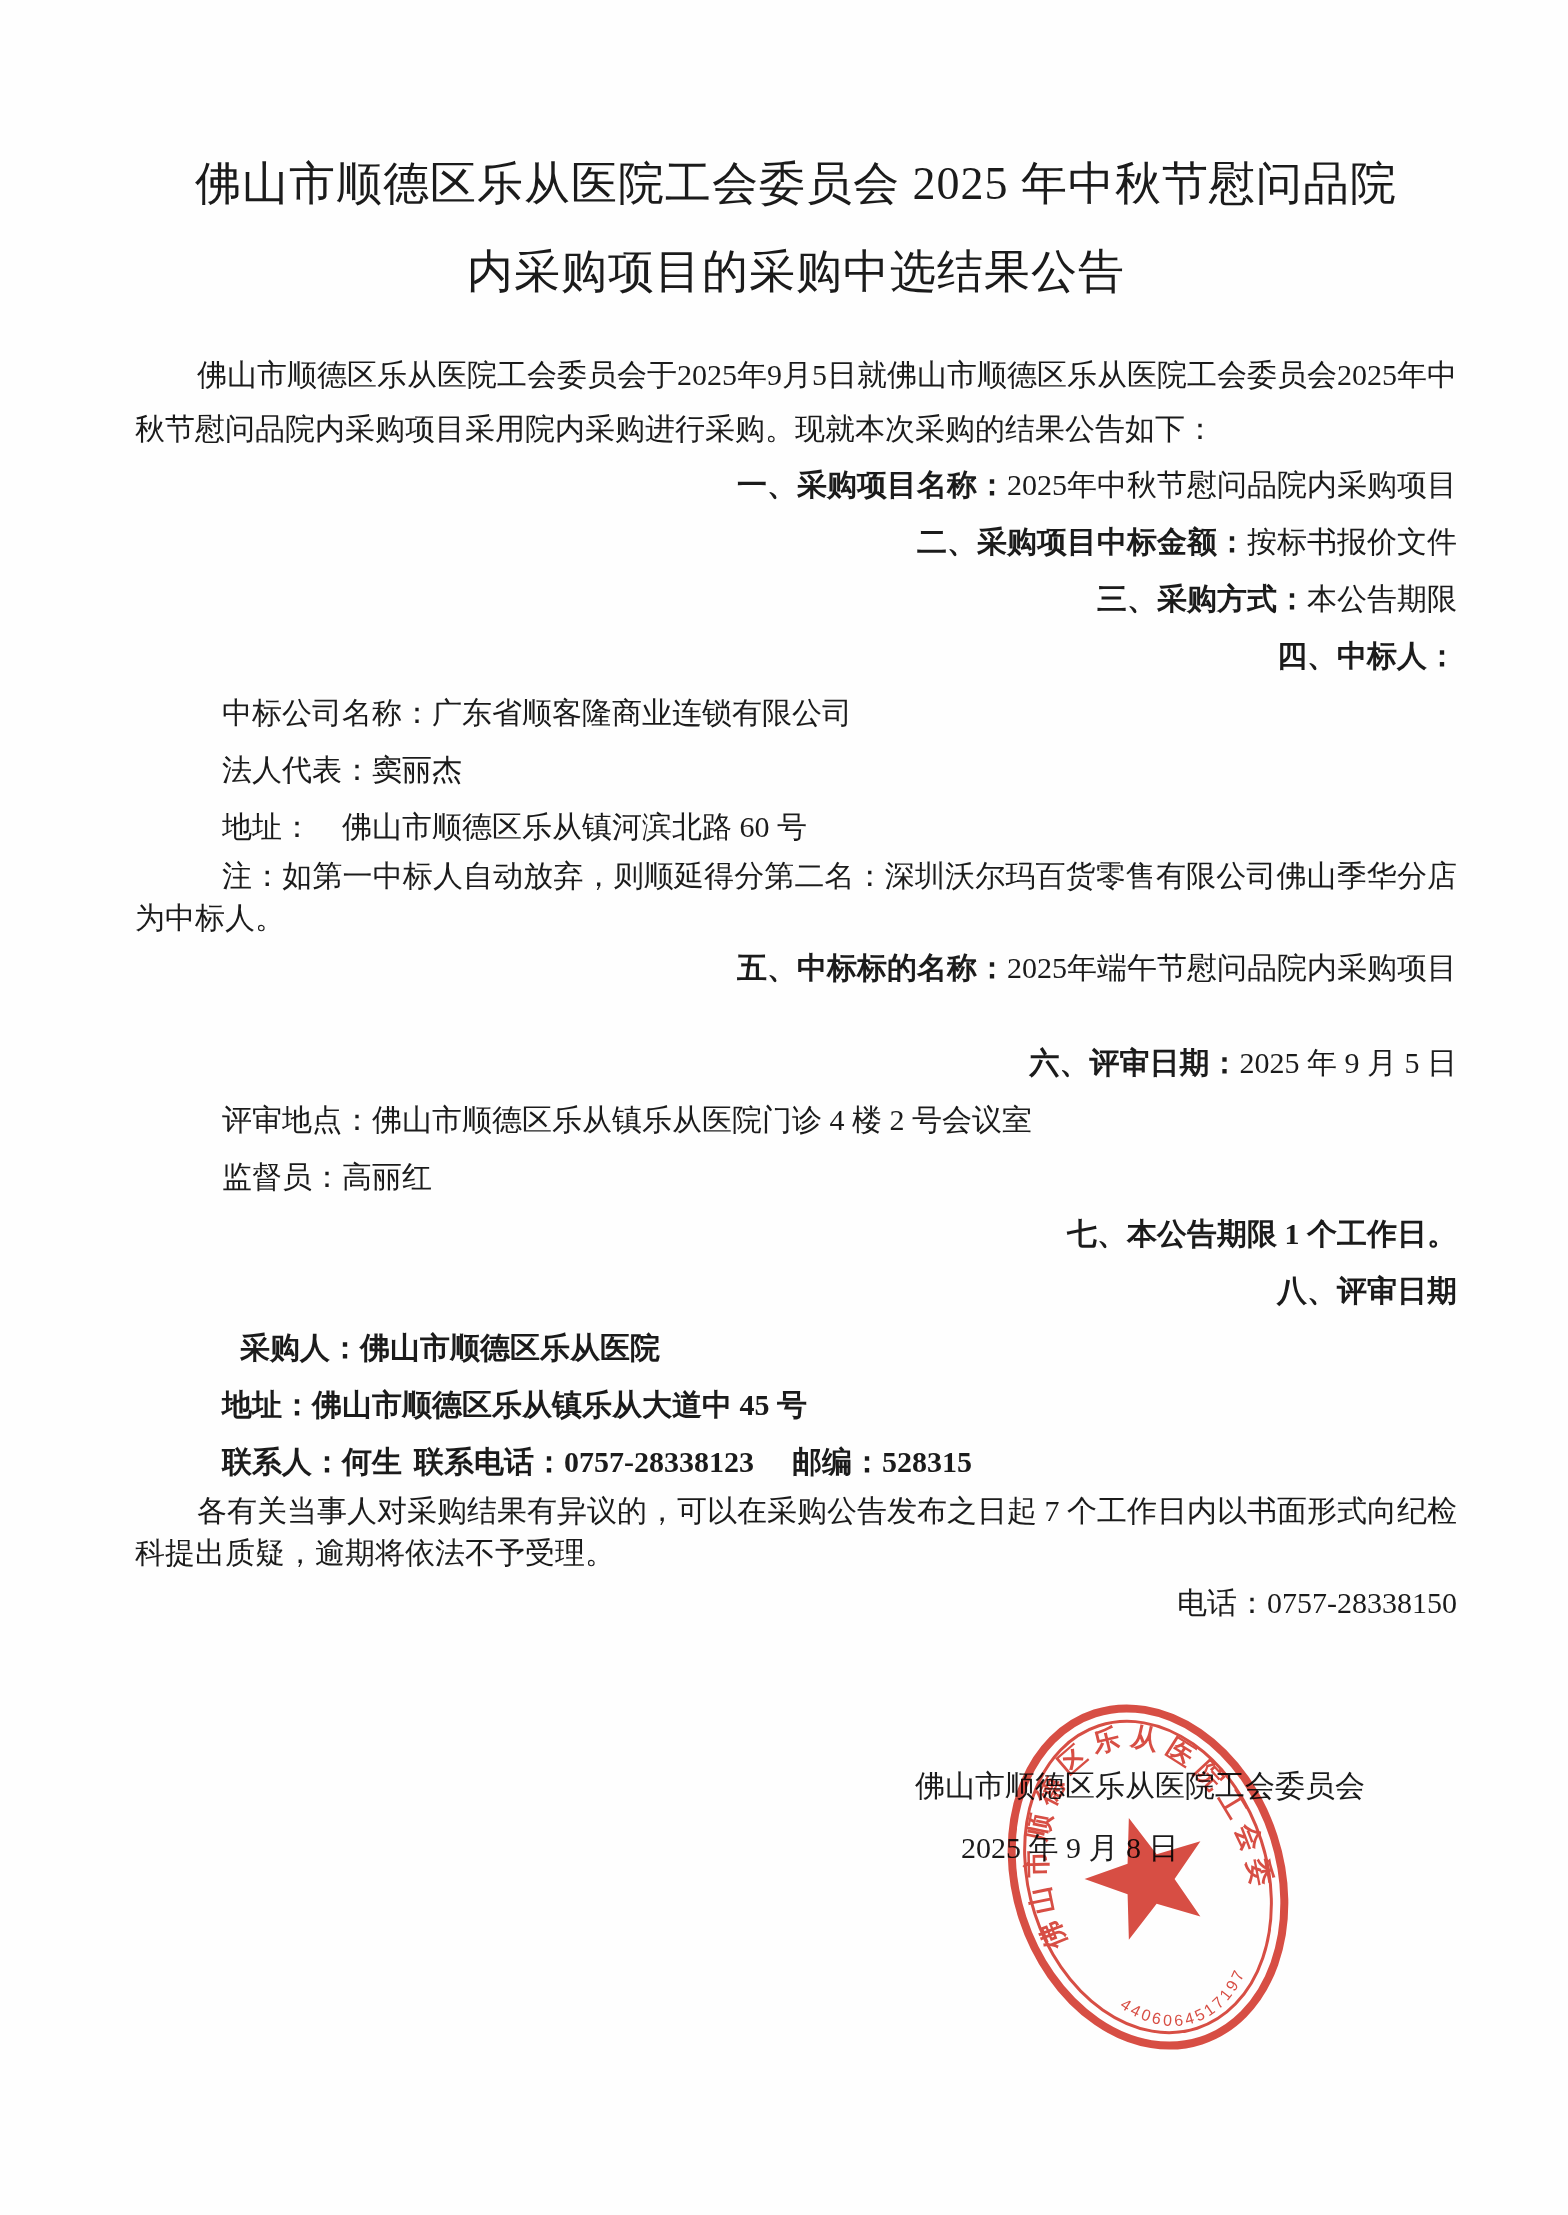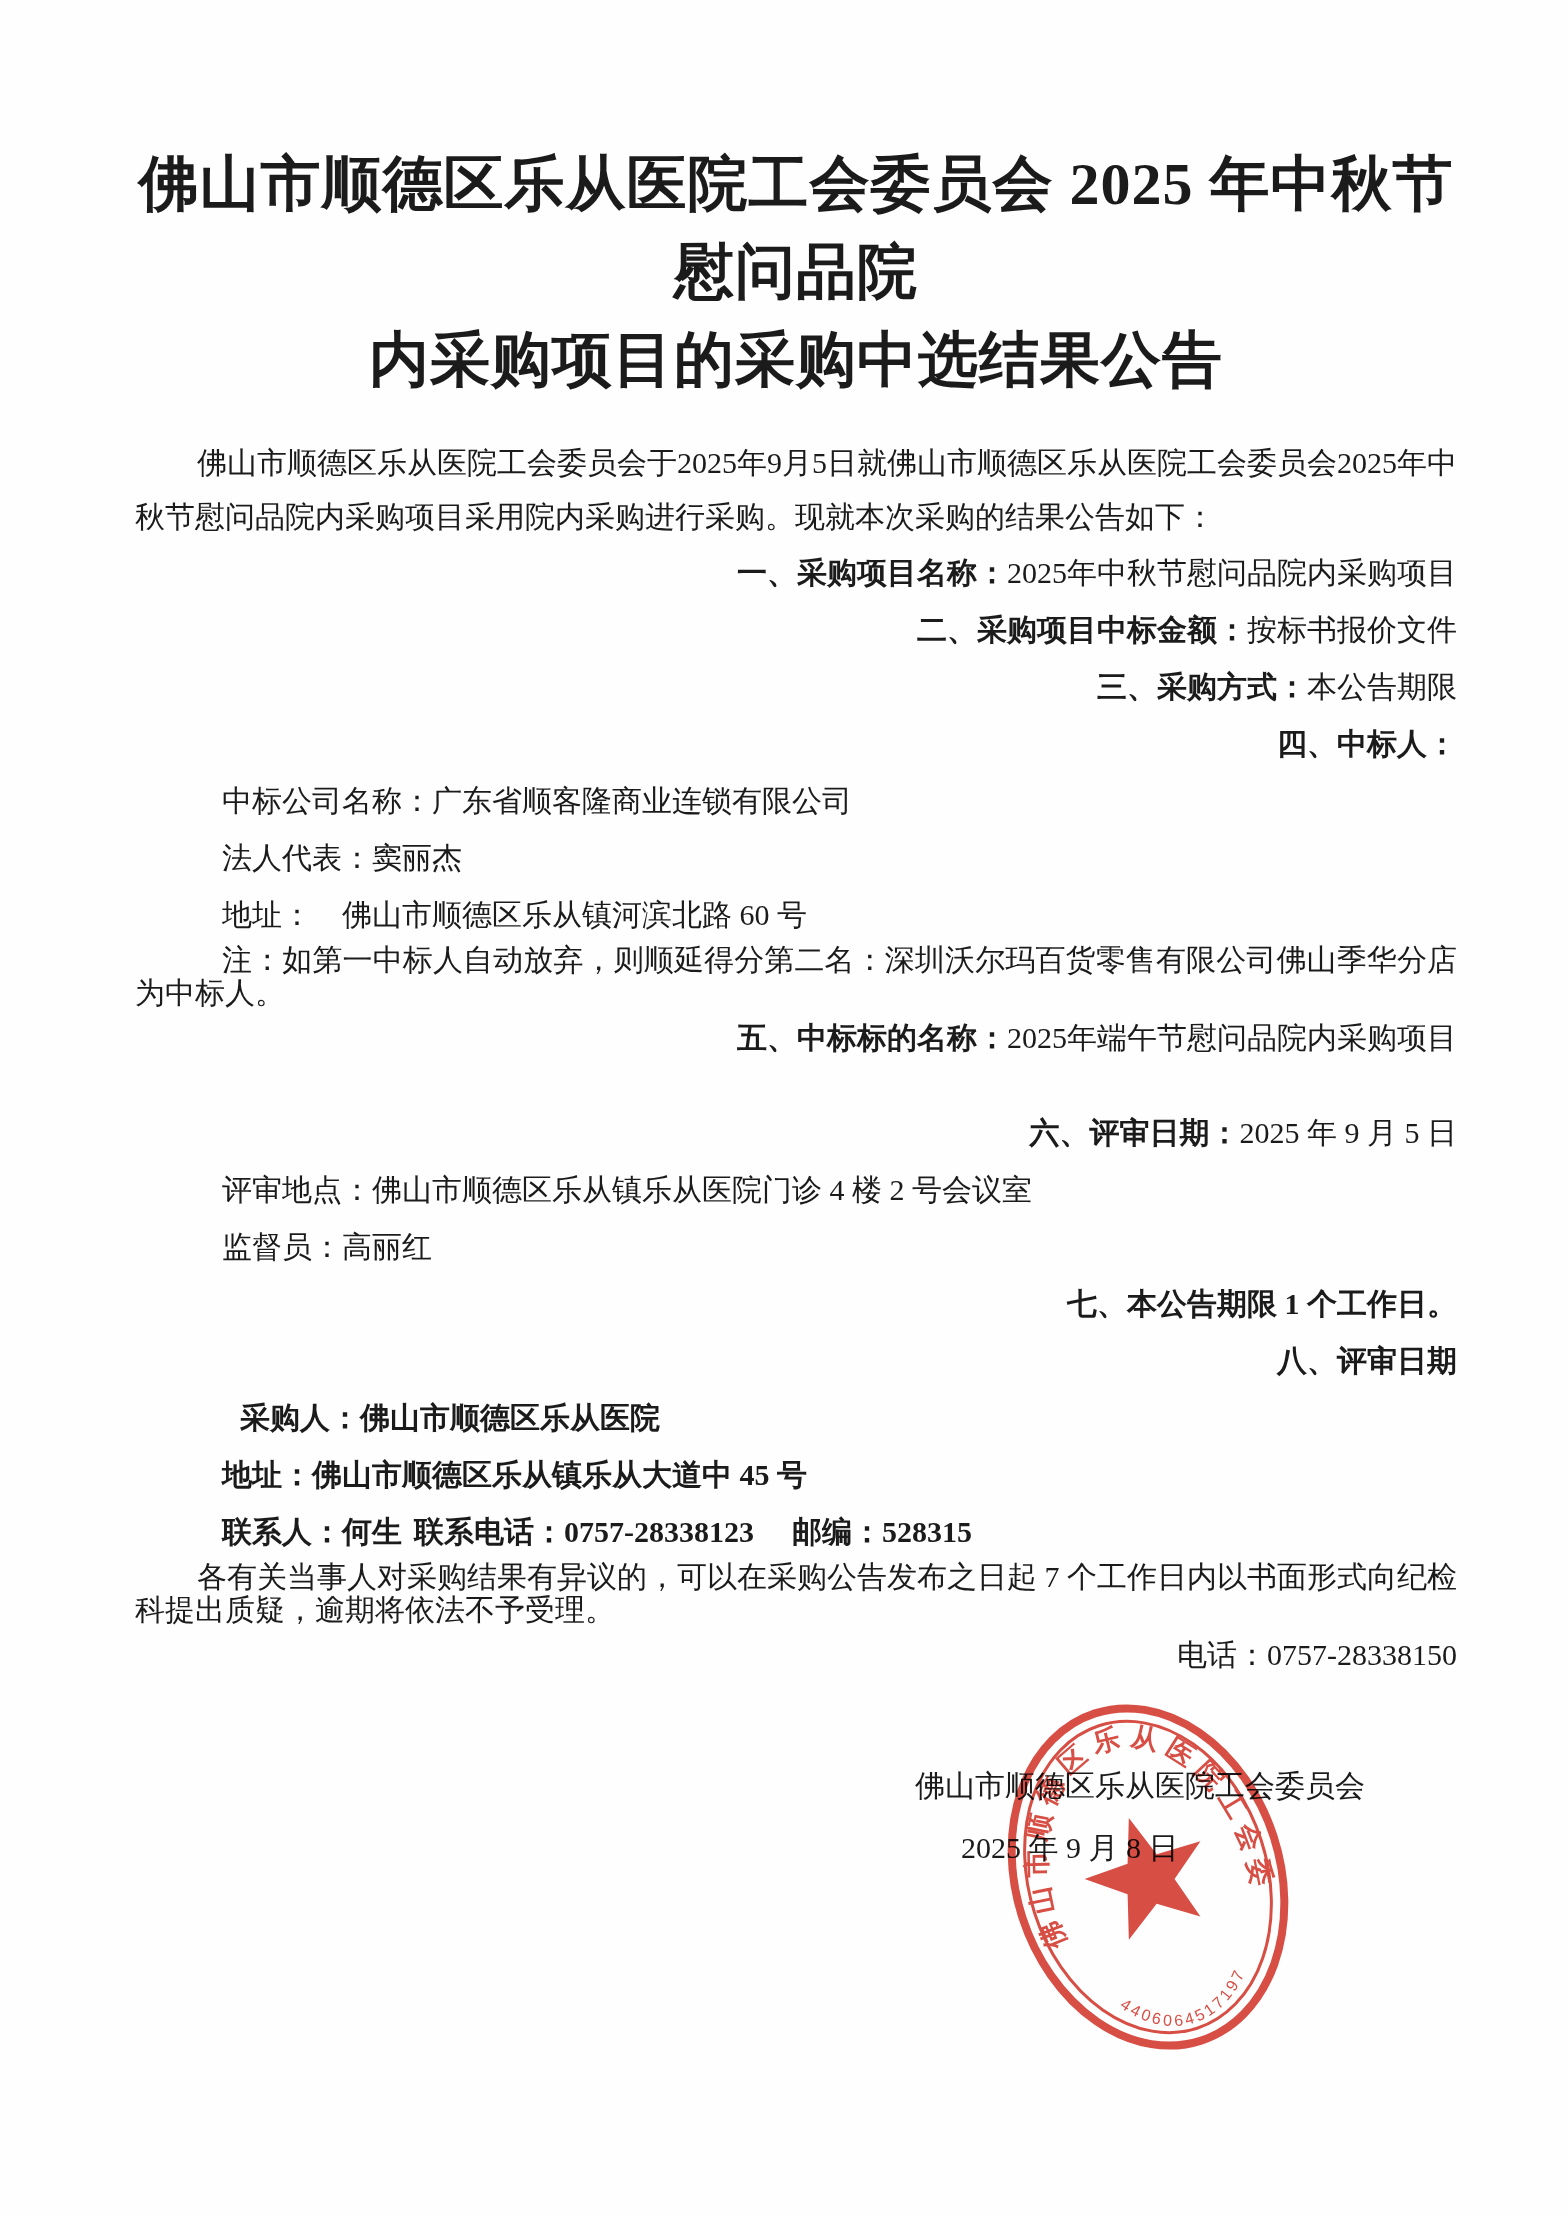--- a/index.html
+++ b/index.html
@@ -8,34 +8,34 @@
     width:1568px; height:2215px;
     background:#fefefe;
     overflow:hidden;
     font-family:"Liberation Serif","DejaVu Serif",serif;
     color:#1b1b1b;
   }
   .doc { position:absolute; left:135px; top:0; width:1322px; }
   .title {
     margin-top:140px;
     text-align:center;
-    font-size:60px;
-    font-weight:bold;
+    font-size:46px;
+    font-weight:normal;
     line-height:88px;
     letter-spacing:1px;
   }
   .bodytext { margin-top:32px; font-size:30px; }
   .para {
     margin:0;
     text-indent:62px;
     line-height:54px;
     text-align:justify;
   }
   .line { line-height:57px; white-space:nowrap; }
-  .wrapline { line-height:33px; text-align:justify;font-family:Liberation Serif, serif; }
+  .wrapline { line-height:42px; text-align:justify;font-family:Liberation Serif, serif; }
   .ind1 { padding-left:45px;text-align:right; }   
   .ind2 { padding-left:87px; }   
   .ind3 { padding-left:105px; }  
   .note { text-indent:87px; margin:0; }
   .objection { text-indent:62px; margin:0; }
   .b { font-weight:bold; }
   .gap-top { margin-top:38px; }
   .contact-row { display:flex; line-height:57px; }
   .contact-row .c1 { width:192px; white-space:nowrap; }
   .contact-row .c2 { width:378px; white-space:nowrap; }

